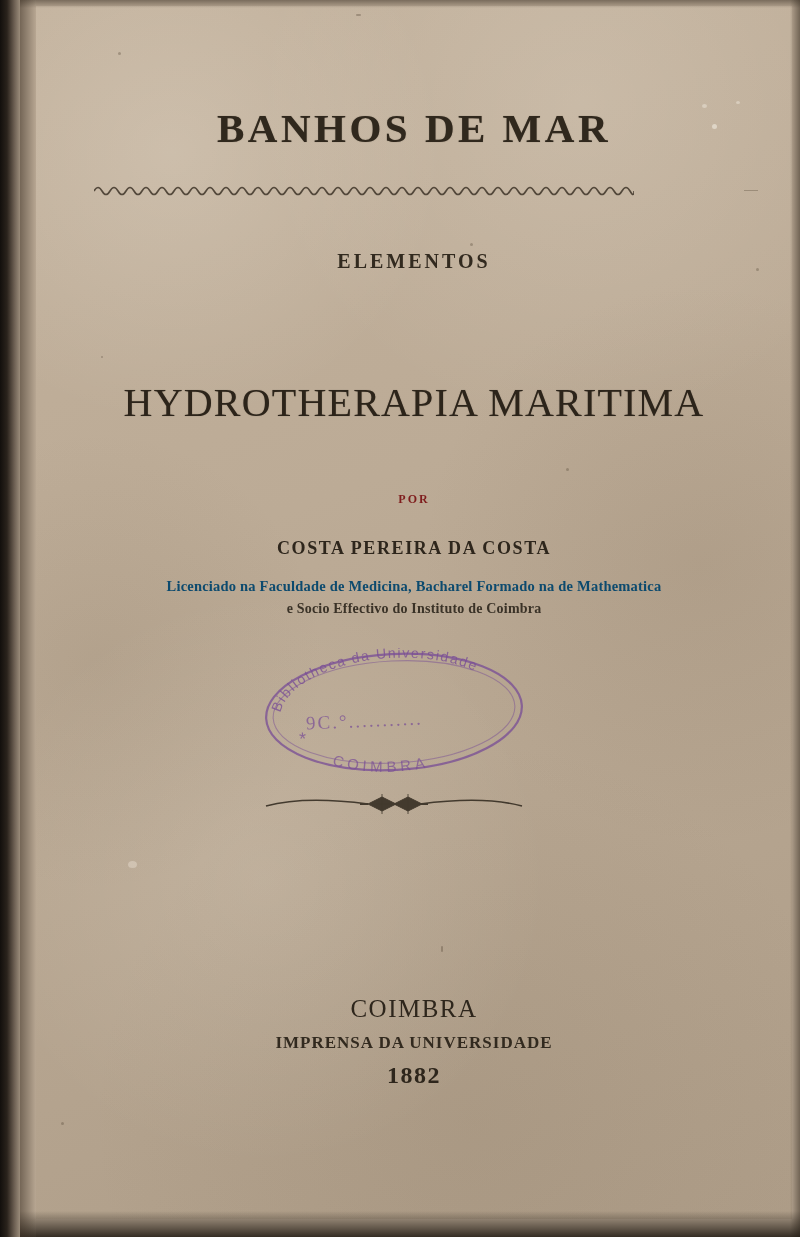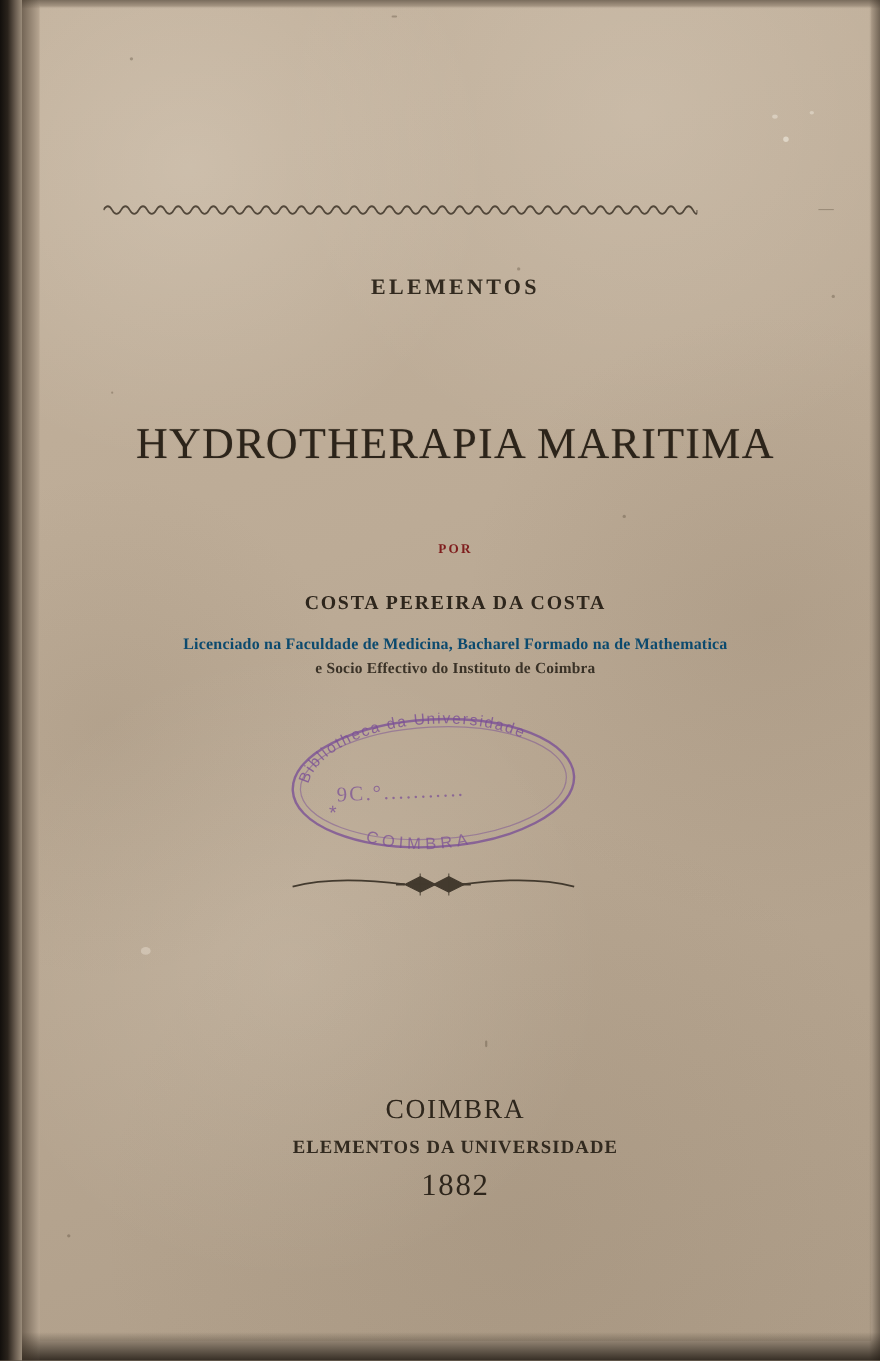--- a/index.html
+++ b/index.html
@@ -212,22 +212,22 @@
     top: 1033px;
     font-weight: bold;
     font-size: 17px;
     letter-spacing: 1px;
     color: #322a1f;
   }
   .t-year {
     position: absolute;
     left: 0; right: 0;
     top: 1062px;
-    font-weight: normal;
-    font-size: 28px;
+    font-weight: bold;
+    font-size: 24px;
     letter-spacing: 1.5px;
     color: #2e261c;
   }
 
   
   .margin-mark {
     position: absolute;
     background: rgba(80,66,48,0.33);
     pointer-events: none;
   }
@@ -250,20 +250,21 @@
   <div class="speck" style="left:61px; top:1122px; width:3px; height:3px;"></div>
   <div class="speck" style="left:441px; top:946px; width:2px; height:6px; border-radius:1px;"></div>
   <div class="speck" style="left:356px; top:14px; width:5px; height:2px; border-radius:1px;"></div>
 
   <div class="margin-mark" style="left:744px; top:190px; width:14px; height:1px;"></div>
   <div class="margin-mark" style="left:0px; top:413px; width:11px; height:2px;"></div>
   <div class="margin-mark" style="left:756px; top:268px; width:3px; height:3px; border-radius:50%;"></div>
 
   <div id="content">
 
+    <div class="t-main-title">BANHOS DE MAR</div>
 
     <svg id="squiggle" viewBox="0 0 540 16" preserveAspectRatio="none">
       <path d="M0,9 Q4,2 8,9 T16,9 T24,9 T32,9 T40,9 T48,9 T56,9 T64,9 T72,9 T80,9 T88,9 T96,9 T104,9 T112,9 T120,9 T128,9 T136,9 T144,9 T152,9 T160,9 T168,9 T176,9 T184,9 T192,9 T200,9 T208,9 T216,9 T224,9 T232,9 T240,9 T248,9 T256,9 T264,9 T272,9 T280,9 T288,9 T296,9 T304,9 T312,9 T320,9 T328,9 T336,9 T344,9 T352,9 T360,9 T368,9 T376,9 T384,9 T392,9 T400,9 T408,9 T416,9 T424,9 T432,9 T440,9 T448,9 T456,9 T464,9 T472,9 T480,9 T488,9 T496,9 T504,9 T512,9 T520,9 T528,9 T536,9 T540,9" fill="none" stroke="#3a3024" stroke-width="1.6"></path>
     </svg>
 
     <div class="t-elementos">ELEMENTOS</div>
     <div class="t-subject">HYDROTHERAPIA MARITIMA</div>
     <div class="t-por">POR</div>
     <div class="t-author">COSTA PEREIRA DA COSTA</div>
     <div class="t-credentials-1">Licenciado na Faculdade de Medicina, Bacharel Formado na de Mathematica</div>
@@ -300,21 +301,21 @@
         <path d="M130,12 L144,5 L158,12 L144,19 Z" stroke-width="1"></path>
         <path d="M112,12 L126,12" stroke-width="0.8" stroke-opacity="0.5"></path>
         <path d="M96,12 L104,12" stroke-width="2"></path>
         <path d="M156,12 L164,12" stroke-width="2"></path>
         <path d="M118,2 L118,22" stroke-width="1" stroke-opacity="0.85"></path>
         <path d="M144,2 L144,22" stroke-width="1" stroke-opacity="0.85"></path>
       </g>
     </svg>
 
     <div class="t-city">COIMBRA</div>
-    <div class="t-press">ELEMENTOS DA UNIVERSIDADE</div>
+    <div class="t-press">IMPRENSA DA UNIVERSIDADE</div>
     <div class="t-year">1882</div>
   </div>
 
   <div id="edge-top"></div>
   <div id="edge-right"></div>
   <div id="edge-bottom"></div>
   <div id="gutter-left"></div>
   <div id="gutter-left-2"></div>
 </div>
 

